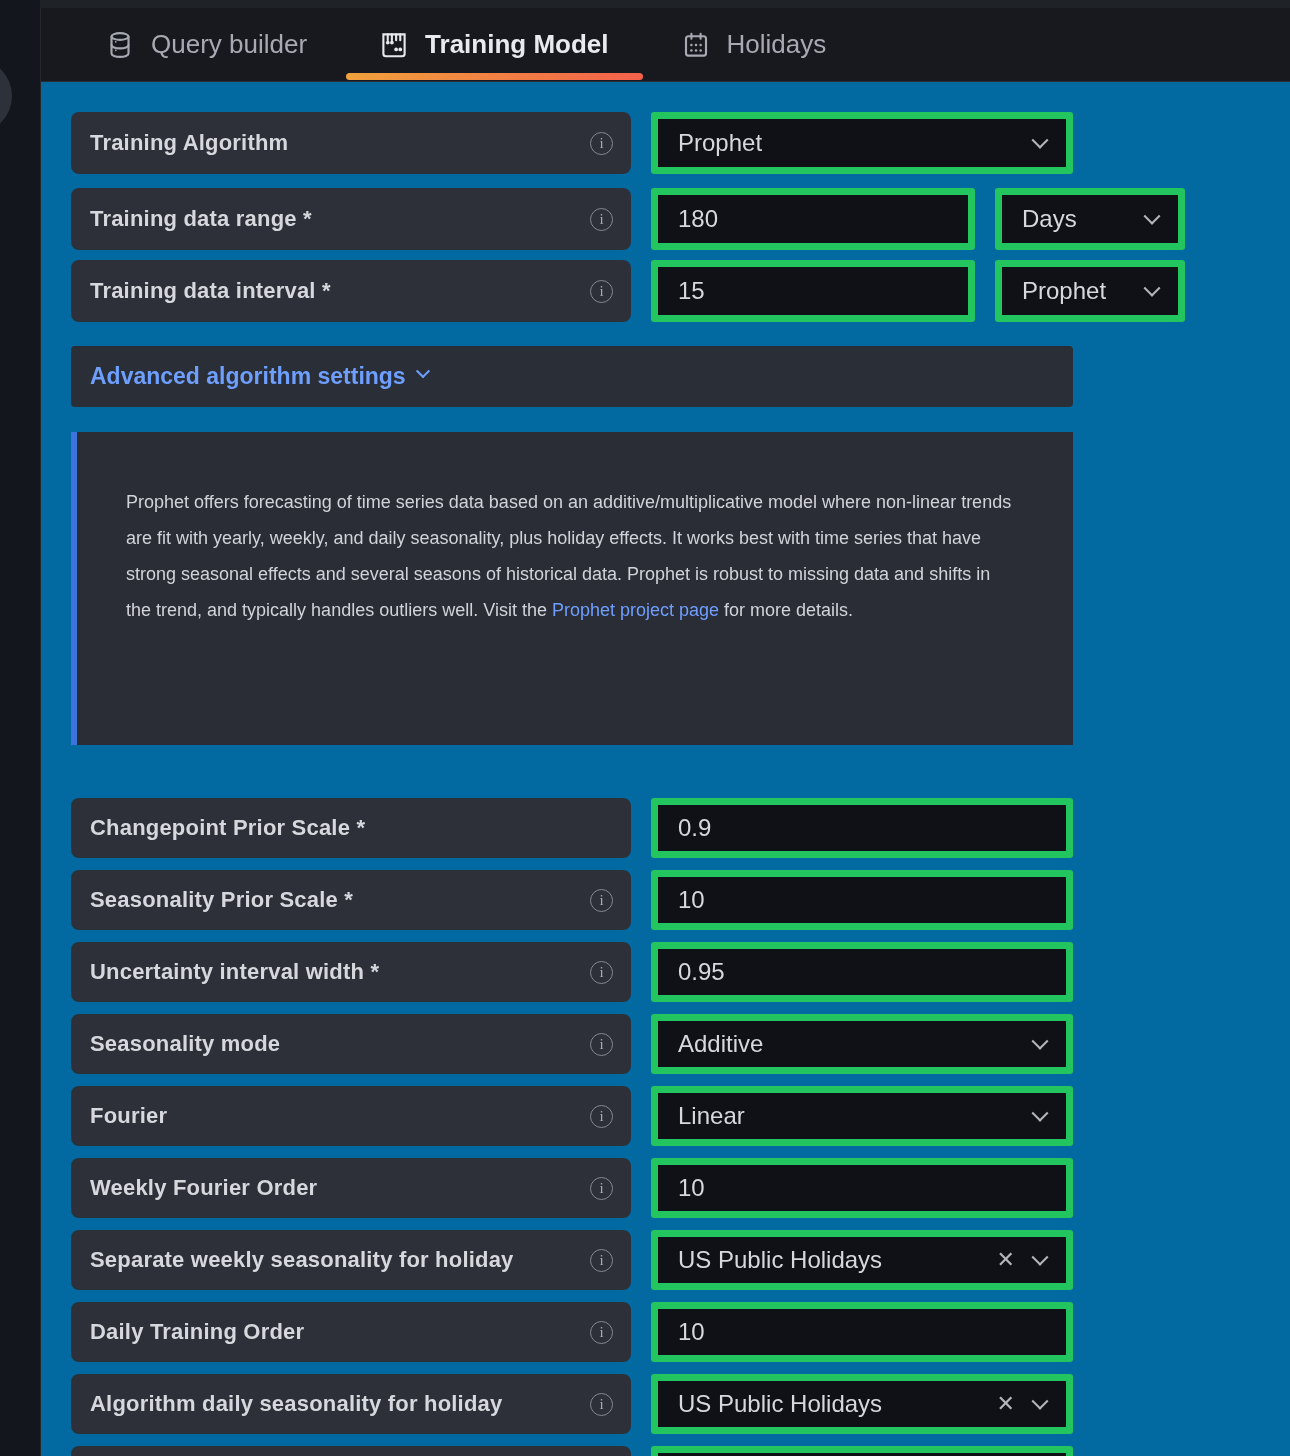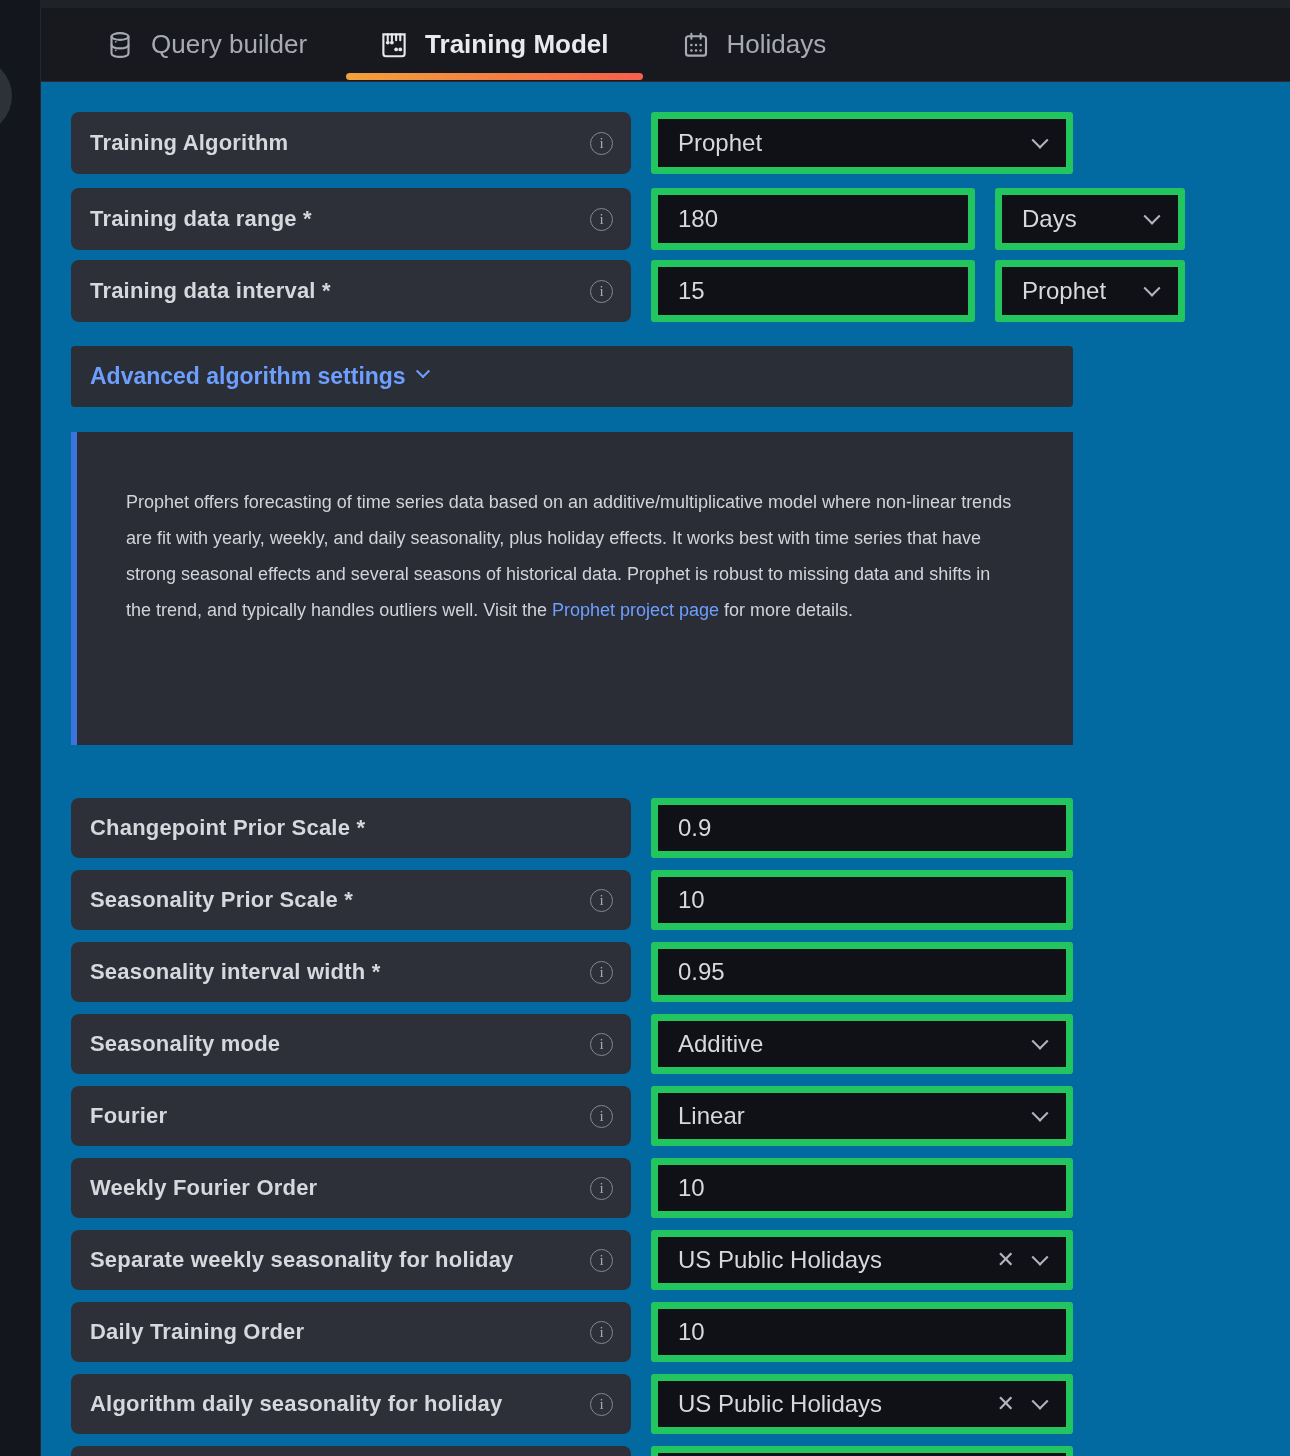--- a/index.html
+++ b/index.html
@@ -214,21 +214,21 @@
       <span class="lbl">Seasonality Prior Scale *</span>
       <span class="info">i</span>
     </div>
     <div class="ctl wide">
       <span>10</span>
     </div>
   </div>
 
   <div class="row" style="top:934px">
     <div class="label-box">
-      <span class="lbl">Seasonality interval width *</span>
+      <span class="lbl">Uncertainty interval width *</span>
       <span class="info">i</span>
     </div>
     <div class="ctl wide">
       <span>0.95</span>
     </div>
   </div>
 
   <div class="row" style="top:1006px">
     <div class="label-box">
       <span class="lbl">Seasonality mode</span>

